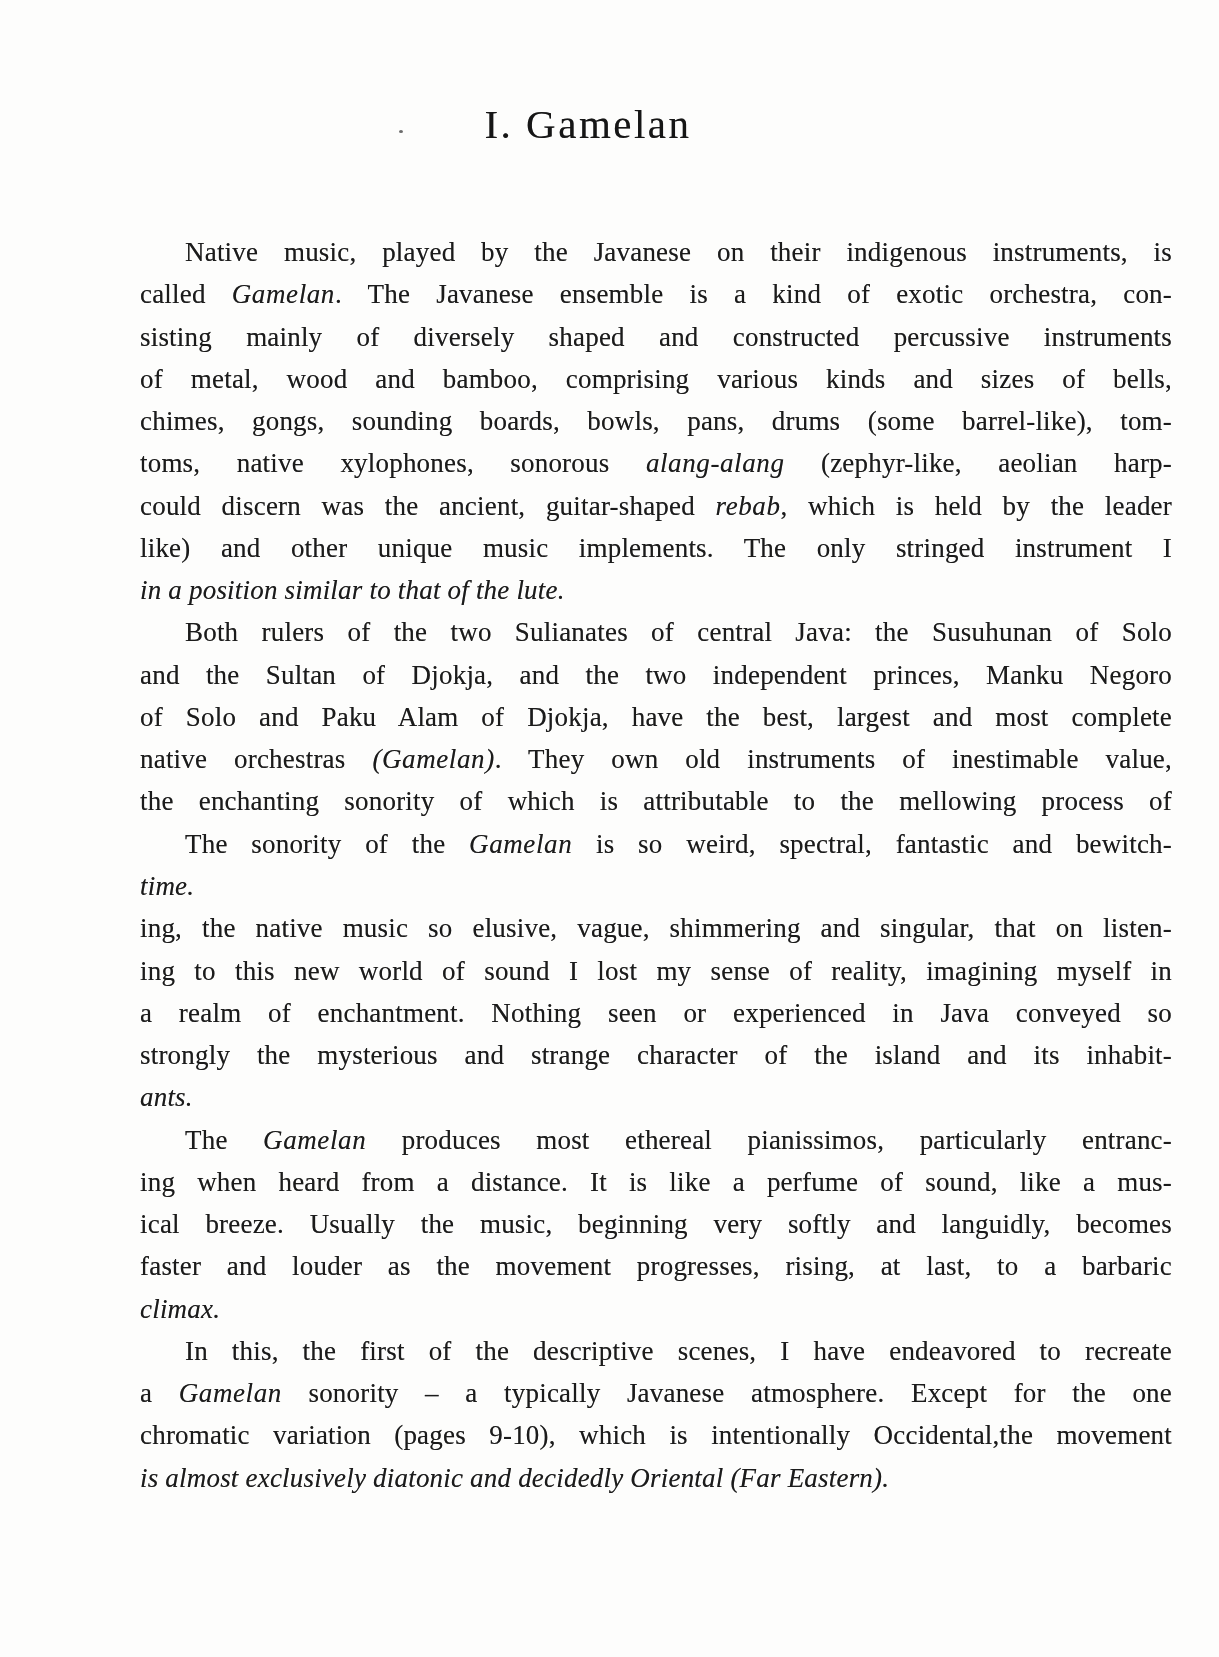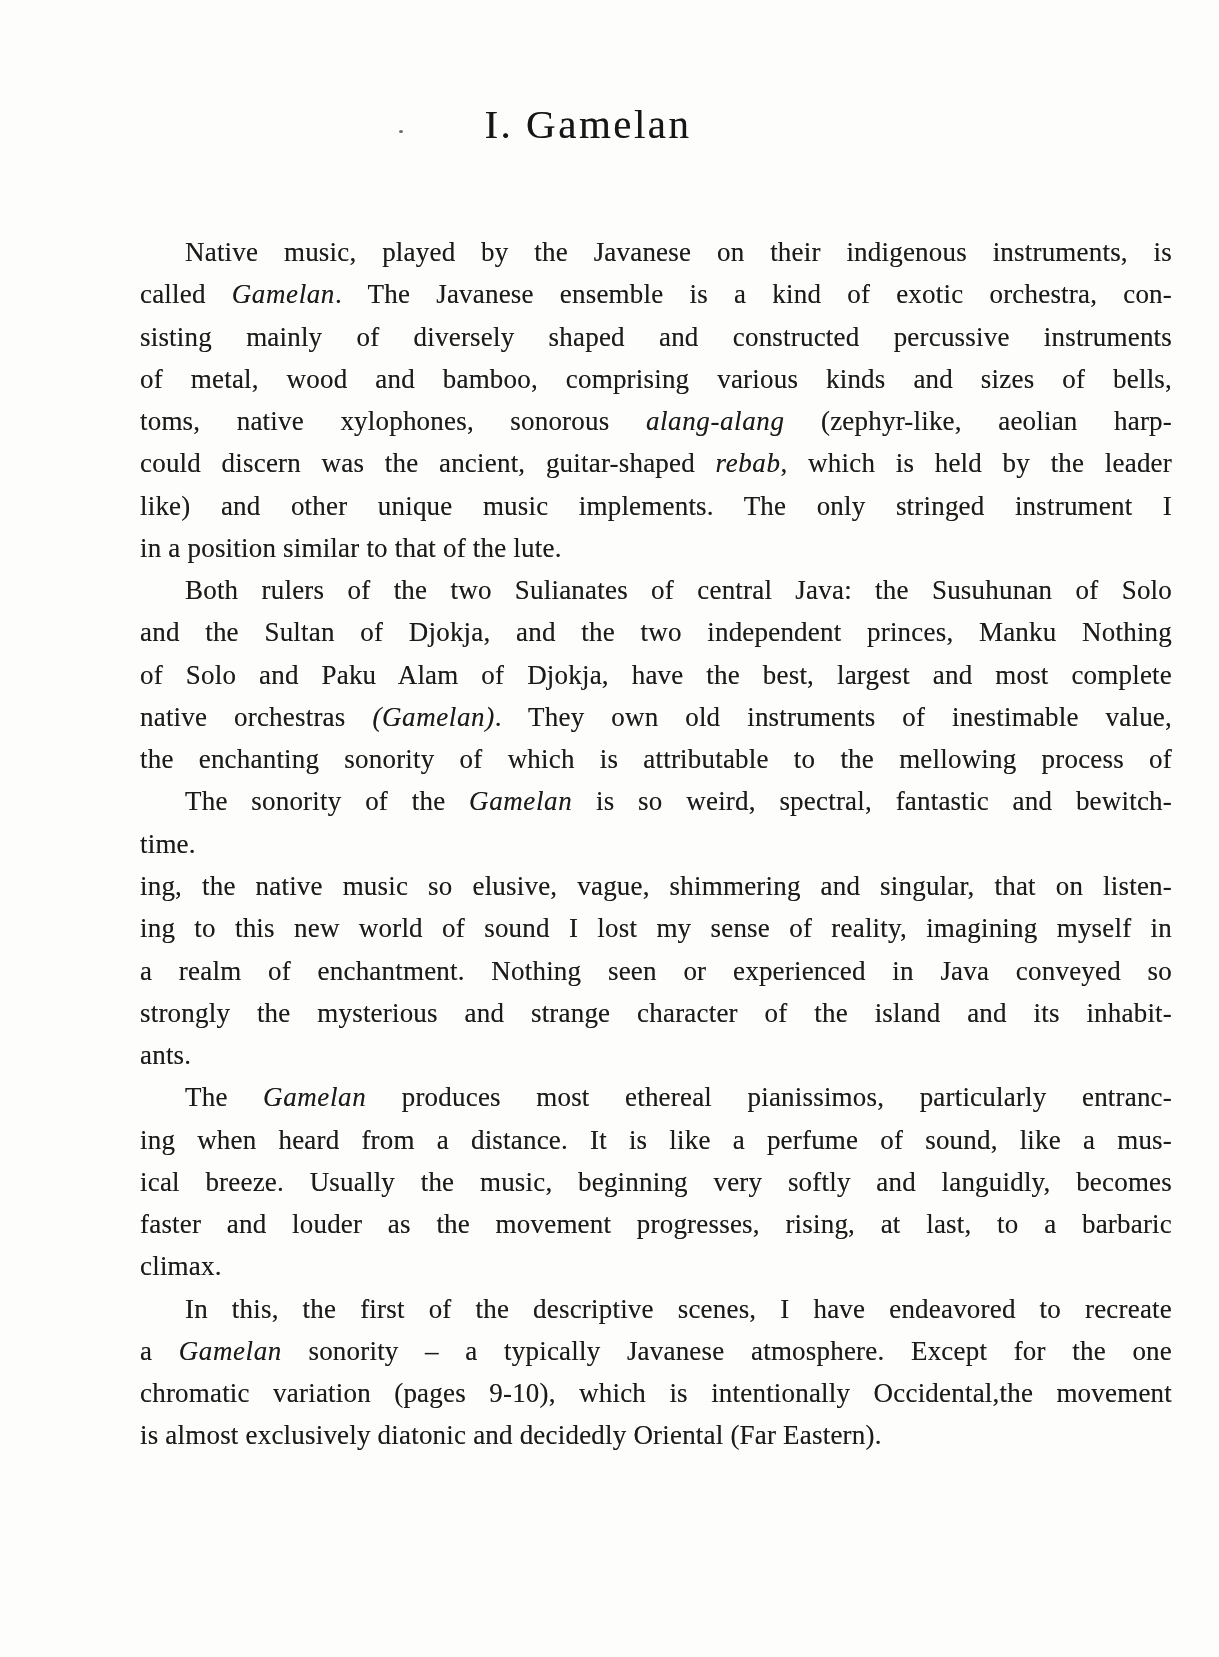--- a/index.html
+++ b/index.html
@@ -56,40 +56,42 @@
     text-align: justify;
     text-align-last: justify;
     white-space: nowrap;
     color: #1b1b1b;
     text-shadow: 0 0 0.5px rgba(25,25,25,0.5);
   }
   .line.indent { text-indent: 45px; }
   .line.last {
     text-align-last: left;
     text-align: center;
+    font-style: italic;
   }
   .line i { letter-spacing: 0.6px; }
 </style>
 </head>
 <body>
 
 <div class="page">
   <span class="artifact-dot"></span>
   <div class="title">I. Gamelan</div>
   <div class="body-block">
       <div class="line indent">Native music, played by the Javanese on their indigenous instruments, is</div>
       <div class="line">called <i>Gamelan</i>. The Javanese ensemble is a kind of exotic orchestra, con-</div>
       <div class="line">sisting mainly of diversely shaped and constructed percussive instruments</div>
       <div class="line">of metal, wood and bamboo, comprising various kinds and sizes of bells,</div>
+      <div class="line">chimes, gongs, sounding boards, bowls, pans, drums (some barrel-like), tom-</div>
       <div class="line">toms, native xylophones, sonorous <i>alang-alang</i> (zephyr-like, aeolian harp-</div>
       <div class="line">could discern was the ancient, guitar-shaped <i>rebab</i>, which is held by the leader</div>
       <div class="line">like) and other unique music implements. The only stringed instrument I</div>
       <div class="line last">in a position similar to that of the lute.</div>
       <div class="line indent">Both rulers of the two Sulianates of central Java: the Susuhunan of Solo</div>
-      <div class="line">and the Sultan of Djokja, and the two independent princes, Manku Nothing</div>
+      <div class="line">and the Sultan of Djokja, and the two independent princes, Manku Negoro</div>
       <div class="line">of Solo and Paku Alam of Djokja, have the best, largest and most complete</div>
       <div class="line">native orchestras <i>(Gamelan)</i>. They own old instruments of inestimable value,</div>
       <div class="line">the enchanting sonority of which is attributable to the mellowing process of</div>
       <div class="line indent">The sonority of the <i>Gamelan</i> is so weird, spectral, fantastic and bewitch-</div>
       <div class="line last">time.</div>
       <div class="line">ing, the native music so elusive, vague, shimmering and singular, that on listen-</div>
       <div class="line">ing to this new world of sound I lost my sense of reality, imagining myself in</div>
       <div class="line">a realm of enchantment. Nothing seen or experienced in Java conveyed so</div>
       <div class="line">strongly the mysterious and strange character of the island and its inhabit-</div>
       <div class="line last">ants.</div>

